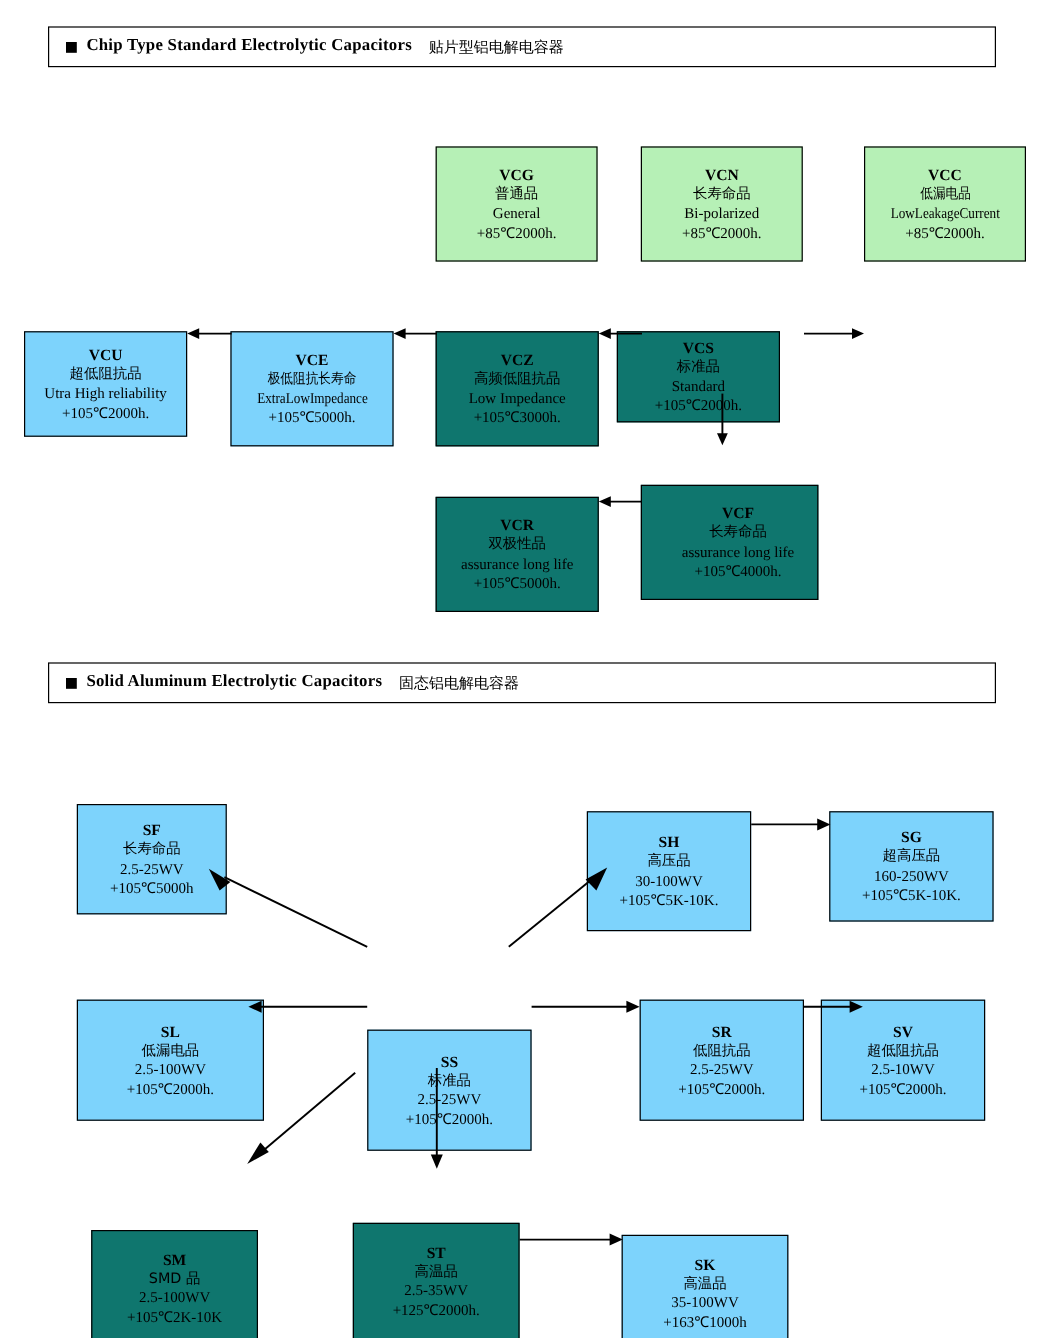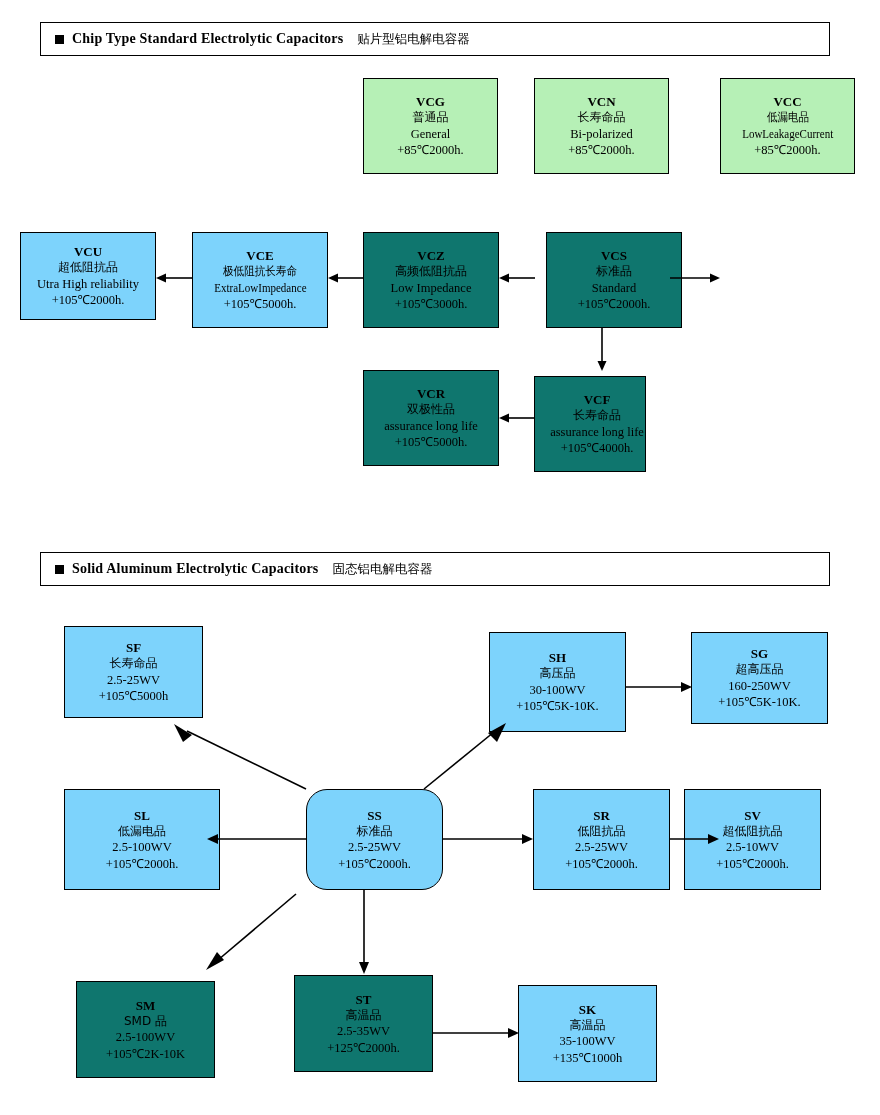--- a/index.html
+++ b/index.html
@@ -53,20 +53,21 @@
     position: absolute;
     box-sizing: border-box;
     border: 1px solid #000;
     text-align: center;
     display: flex;
     flex-direction: column;
     justify-content: center;
     align-items: center;
     line-height: 1.32;
     overflow: hidden;
+    margin-top: 44px;
   }
   .node .code {
     font-family: "Liberation Serif", serif;
     font-weight: bold;
     font-size: 13px;
   }
   .node .cn {
     font-family: "DejaVu Sans", sans-serif;
     font-size: 12px;
   }
@@ -139,36 +140,36 @@
     <div class="tmp">+105℃5000h.</div>
   </div>
 
   <div class="node plain" style="left:363px; top:232px; width:136px; height:96px;">
     <div class="code">VCZ</div>
     <div class="cn">高频低阻抗品</div>
     <div class="en">Low Impedance</div>
     <div class="tmp">+105℃3000h.</div>
   </div>
 
-  <div class="node plain" style="left:546px; top:232px; width:136px; height:96px;">
+  <div class="node plain" style="left:514px; top:232px; width:136px; height:76px;">
     <div class="code">VCS</div>
     <div class="cn">标准品</div>
     <div class="en">Standard</div>
     <div class="tmp">+105℃2000h.</div>
   </div>
 
 
   <div class="node plain" style="left:363px; top:370px; width:136px; height:96px;">
     <div class="code">VCR</div>
     <div class="cn">双极性品</div>
     <div class="en">assurance long life</div>
     <div class="tmp">+105℃5000h.</div>
   </div>
 
-  <div class="node plain" style="left:534px; top:376px; width:112px; height:96px;padding-left:14px;">
+  <div class="node plain" style="left:534px; top:360px; width:148px; height:96px;padding-left:14px;">
     <div class="code">VCF</div>
     <div class="cn">长寿命品</div>
     <div class="en">assurance long life</div>
     <div class="tmp">+105℃4000h.</div>
   </div>
 
   <div class="arrow" style="left:499px; top:272px;">
     <svg width="36" height="12" viewBox="0 0 36 12">
       <line x1="36" y1="6" x2="8" y2="6" stroke="#000" stroke-width="1.6"></line>
       <polygon points="0,6 10,1.5 10,10.5" fill="#000"></polygon>
@@ -204,21 +205,21 @@
       <polygon points="0,6 10,1.5 10,10.5" fill="#000"></polygon>
     </svg>
   </div>
 
   <div class="section-bar" style="left:40px; top:552px; width:790px; height:34px;">
     <span class="bar-square"></span>
     <span class="bar-en">Solid Aluminum Electrolytic Capacitors</span>
     <span class="bar-cn">固态铝电解电容器</span>
   </div>
 
-  <div class="node cyan" style="left:64px; top:626px; width:139px; height:92px;">
+  <div class="node cyan" style="left:64px; top:626px; width:125px; height:92px;">
     <div class="code">SF</div>
     <div class="cn">长寿命品</div>
     <div class="en">2.5-25WV</div>
     <div class="tmp">+105℃5000h</div>
   </div>
 
   <div class="node cyan" style="left:489px; top:632px; width:137px; height:100px;">
     <div class="code">SH</div>
     <div class="cn">高压品</div>
     <div class="en">30-100WV</div>
@@ -232,21 +233,21 @@
     <div class="tmp">+105℃5K-10K.</div>
   </div>
 
   <div class="node cyan" style="left:64px; top:789px; width:156px; height:101px;">
     <div class="code">SL</div>
     <div class="cn">低漏电品</div>
     <div class="en">2.5-100WV</div>
     <div class="tmp">+105℃2000h.</div>
   </div>
 
-  <div class="node cyan" style="left:306px; top:789px; width:137px; height:101px;border-radius:21px;">
+  <div class="node cyan" style="left:306px; top:814px; width:137px; height:101px;">
     <div class="code">SS</div>
     <div class="cn">标准品</div>
     <div class="en">2.5-25WV</div>
     <div class="tmp">+105℃2000h.</div>
   </div>
 
   <div class="node cyan" style="left:533px; top:789px; width:137px; height:101px;">
     <div class="code">SR</div>
     <div class="cn">低阻抗品</div>
     <div class="en">2.5-25WV</div>
@@ -271,21 +272,21 @@
     <div class="code">ST</div>
     <div class="cn">高温品</div>
     <div class="en">2.5-35WV</div>
     <div class="tmp">+125℃2000h.</div>
   </div>
 
   <div class="node cyan" style="left:518px; top:985px; width:139px; height:97px;">
     <div class="code">SK</div>
     <div class="cn">高温品</div>
     <div class="en">35-100WV</div>
-    <div class="tmp">+135℃1000h</div>
+    <div class="tmp">+163℃1000h</div>
   </div>
 
   <div class="arrow" style="left:170px; top:718px;">
     <svg width="140" height="75" viewBox="0 0 140 75">
       <line x1="136" y1="71" x2="17" y2="13" stroke="#000" stroke-width="1.6"></line>
       <polygon points="4,6 22,17 13,24" fill="#000"></polygon>
     </svg>
   </div>
 
   <div class="arrow" style="left:420px; top:718px;">

